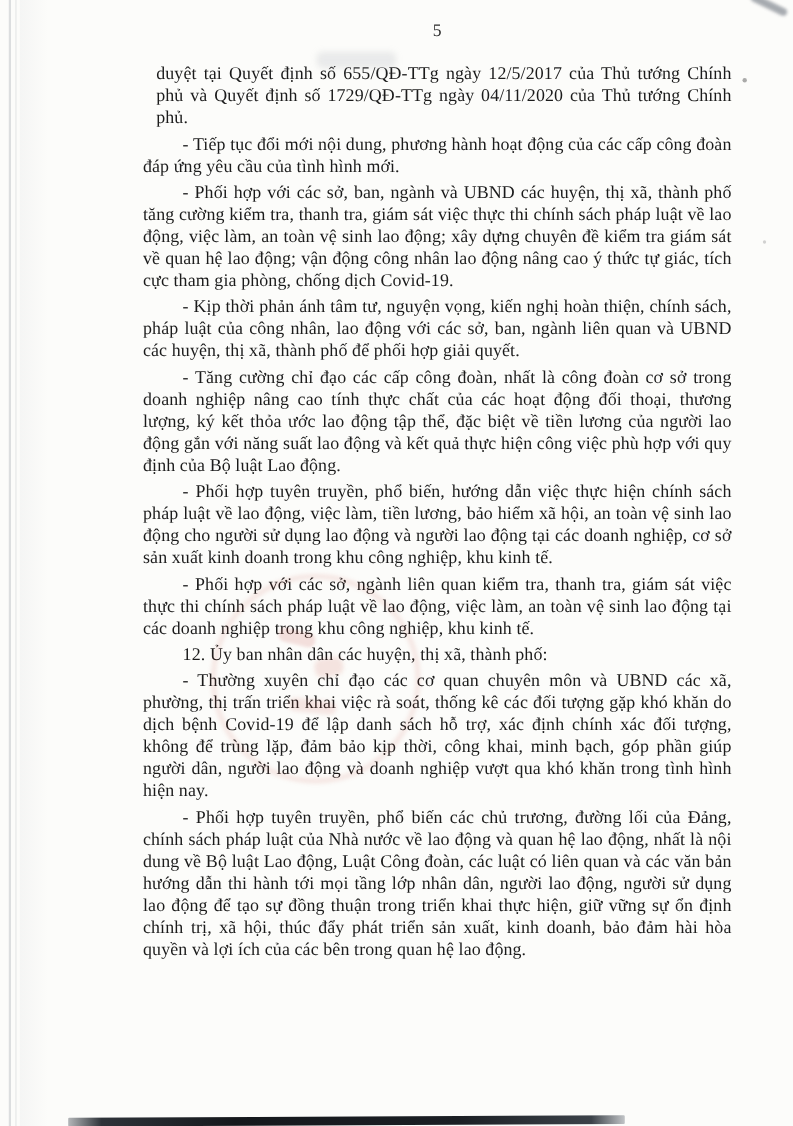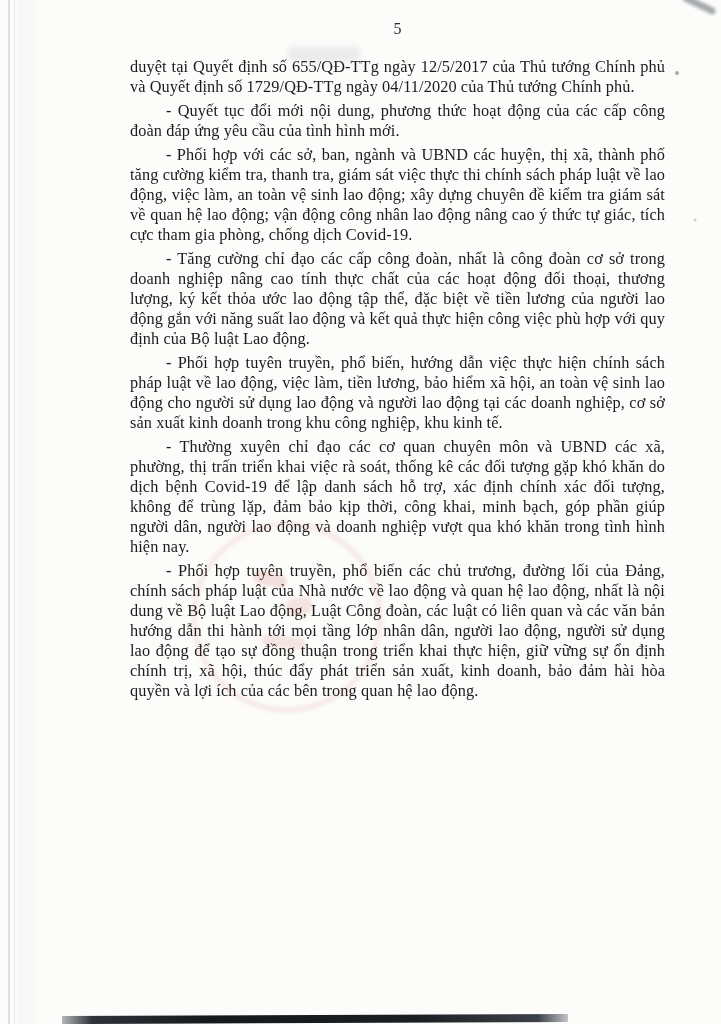--- a/index.html
+++ b/index.html
@@ -26,21 +26,21 @@
     position: absolute;
     left: 130px;
     top: 57px;
     width: 535px;
     text-align: justify;
     font-size: 16.3px;
     line-height: 20px;
     letter-spacing: 0.1px;
   }
   .para { margin: 0 0 4px 0; text-indent: 36px; }
-  .para.noindent { text-indent: 0; }
+  .para.noindent { text-indent: 0; margin-left: 12px; }
 
   
   .left-streak-1 {
     position: absolute; left: 8px; top: 0; width: 2px; height: 100%;
     background: rgba(160,165,172,0.35); filter: blur(0.6px);
   }
   .left-streak-2 {
     position: absolute; left: 14px; top: 0; width: 1px; height: 100%;
     background: rgba(170,175,182,0.28); filter: blur(0.5px);
   }
@@ -102,24 +102,27 @@
 </style>
 </head>
 <body>
 
 <div class="page">
 
   <div class="page-number">5</div>
 
   <div class="content">
     <p class="para noindent">duyệt tại Quyết định số 655/QĐ-TTg ngày 12/5/2017 của Thủ tướng Chính phủ và Quyết định số 1729/QĐ-TTg ngày 04/11/2020 của Thủ tướng Chính phủ.</p>
-    <p class="para">- Quyết tục đổi mới nội dung, phương thức hoạt động của các cấp công đoàn đáp ứng yêu cầu của tình hình mới.</p>
+    <p class="para">- Tiếp tục đổi mới nội dung, phương hành hoạt động của các cấp công đoàn đáp ứng yêu cầu của tình hình mới.</p>
     <p class="para">- Phối hợp với các sở, ban, ngành và UBND các huyện, thị xã, thành phố tăng cường kiểm tra, thanh tra, giám sát việc thực thi chính sách pháp luật về lao động, việc làm, an toàn vệ sinh lao động; xây dựng chuyên đề kiểm tra giám sát về quan hệ lao động; vận động công nhân lao động nâng cao ý thức tự giác, tích cực tham gia phòng, chống dịch Covid-19.</p>
+    <p class="para">- Kịp thời phản ánh tâm tư, nguyện vọng, kiến nghị hoàn thiện, chính sách, pháp luật của công nhân, lao động với các sở, ban, ngành liên quan và UBND các huyện, thị xã, thành phố để phối hợp giải quyết.</p>
     <p class="para">- Tăng cường chỉ đạo các cấp công đoàn, nhất là công đoàn cơ sở trong doanh nghiệp nâng cao tính thực chất của các hoạt động đối thoại, thương lượng, ký kết thỏa ước lao động tập thể, đặc biệt về tiền lương của người lao động gắn với năng suất lao động và kết quả thực hiện công việc phù hợp với quy định của Bộ luật Lao động.</p>
     <p class="para">- Phối hợp tuyên truyền, phổ biến, hướng dẫn việc thực hiện chính sách pháp luật về lao động, việc làm, tiền lương, bảo hiểm xã hội, an toàn vệ sinh lao động cho người sử dụng lao động và người lao động tại các doanh nghiệp, cơ sở sản xuất kinh doanh trong khu công nghiệp, khu kinh tế.</p>
+    <p class="para">- Phối hợp với các sở, ngành liên quan kiểm tra, thanh tra, giám sát việc thực thi chính sách pháp luật về lao động, việc làm, an toàn vệ sinh lao động tại các doanh nghiệp trong khu công nghiệp, khu kinh tế.</p>
+    <p class="para">12. Ủy ban nhân dân các huyện, thị xã, thành phố:</p>
     <p class="para">- Thường xuyên chỉ đạo các cơ quan chuyên môn và UBND các xã, phường, thị trấn triển khai việc rà soát, thống kê các đối tượng gặp khó khăn do dịch bệnh Covid-19 để lập danh sách hỗ trợ, xác định chính xác đối tượng, không để trùng lặp, đảm bảo kịp thời, công khai, minh bạch, góp phần giúp người dân, người lao động và doanh nghiệp vượt qua khó khăn trong tình hình hiện nay.</p>
     <p class="para">- Phối hợp tuyên truyền, phổ biến các chủ trương, đường lối của Đảng, chính sách pháp luật của Nhà nước về lao động và quan hệ lao động, nhất là nội dung về Bộ luật Lao động, Luật Công đoàn, các luật có liên quan và các văn bản hướng dẫn thi hành tới mọi tầng lớp nhân dân, người lao động, người sử dụng lao động để tạo sự đồng thuận trong triển khai thực hiện, giữ vững sự ổn định chính trị, xã hội, thúc đẩy phát triển sản xuất, kinh doanh, bảo đảm hài hòa quyền và lợi ích của các bên trong quan hệ lao động.</p>
   </div>
 
   <div class="left-streak-1"></div>
   <div class="left-streak-2"></div>
   <div class="left-streak-3"></div>
   <div class="corner-smudge"></div>
   <div class="bleed-blob"></div>
   <div class="stamp-bleed"></div>

